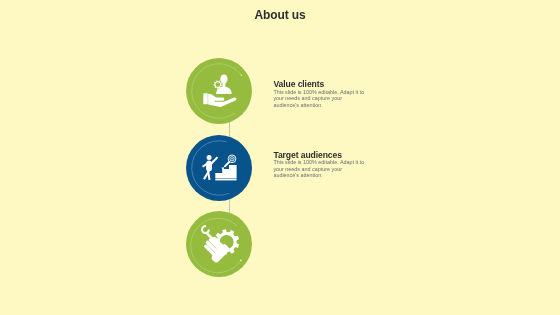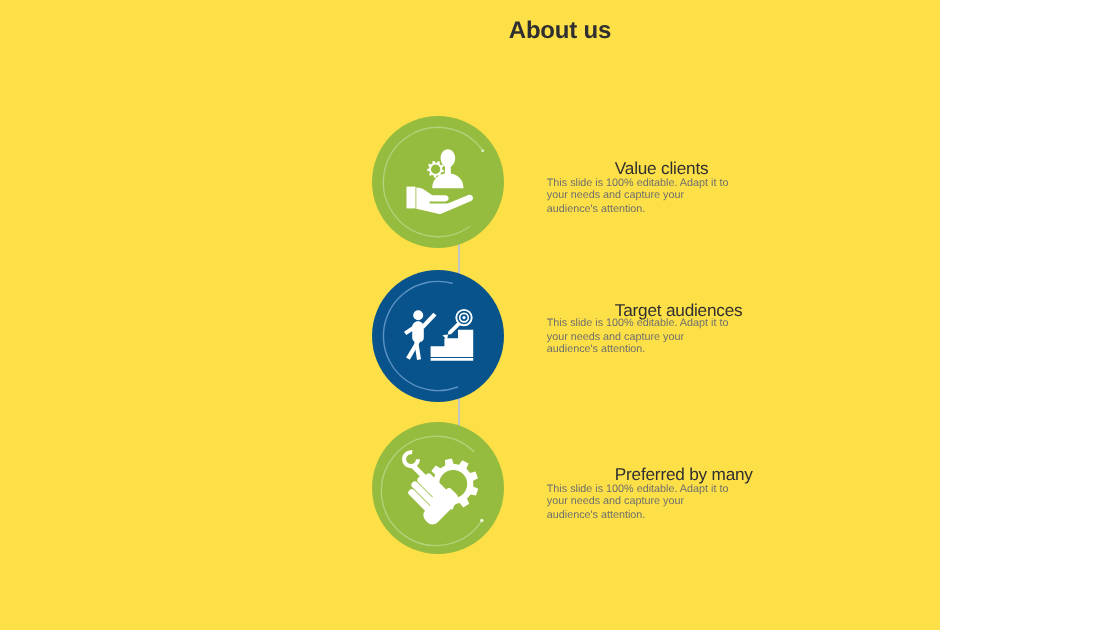--- a/index.html
+++ b/index.html
@@ -2,34 +2,34 @@
 <html><head>
 <meta charset="utf-8">
 <title>About us</title>
 <style>
   html,body{margin:0;padding:0;}
   body{
     width:560px;height:315px;overflow:hidden;background:#ffffff;
     font-family:"Liberation Sans",sans-serif;
     -webkit-font-smoothing:antialiased;
   }
-  .slide{position:relative;width:470px;height:315px;background:#fde047;}
+  .slide{position:relative;width:560px;height:315px;background:#fef9c3;}
 
   .page-title{
     position:absolute;left:0;top:7.6px;width:560px;text-align:center;
     font-size:12px;line-height:14px;font-weight:bold;color:#2f2f31;letter-spacing:-0.1px;
   }
 
   .row{position:absolute;left:0;width:560px;height:66px;}
   .badge{
     position:absolute;left:186px;top:0;width:66px;height:66px;
   }
   .badge svg{position:absolute;left:0;top:0;width:66px;height:66px;display:block;}
   .txt{position:absolute;left:273.4px;width:92px;}
-  .txt .h{font-size:8.6px;line-height:10px;font-weight:normal;color:#2f2f31;letter-spacing:-0.1px;white-space:nowrap;margin-left:34px;}
+  .txt .h{font-size:8.6px;line-height:10px;font-weight:bold;color:#2f2f31;letter-spacing:-0.1px;white-space:nowrap;}
   .txt .b{font-size:5.4px;line-height:6.35px;color:#6e6e6e;margin-top:-0.4px;}
   .connector{position:absolute;width:0.8px;background:#c4c4c4;left:229.3px;}
 </style>
 </head>
 <body>
 
 <div class="slide">
   <div class="page-title">About us</div>
 
   <div class="connector" style="top:118px;height:22px;"></div>
@@ -111,18 +111,14 @@
             <path d="M21.2 38.6 h13.9 a1.9 1.9 0 0 1 1.9 1.9 v3.1 a3.5 3.5 0 0 1 -3.5 3.5 h-13.2 a3.5 3.5 0 0 1 -3.5 -3.5 v-1.5 a3.5 3.5 0 0 1 3.5 -3.5 z"></path>
             <rect x="20.00" y="25.80" width="3.45" height="15.30" rx="1.72"></rect>
             <rect x="23.85" y="24.10" width="3.45" height="17.00" rx="1.72"></rect>
             <rect x="27.70" y="24.50" width="3.45" height="16.60" rx="1.72"></rect>
             <rect x="31.55" y="26.20" width="3.45" height="14.90" rx="1.72"></rect>
           </g>          
           </g>
 
       </svg>
     </div>
-    <div class="txt" style="top:21.8px;">
-      <div class="h">Preferred by many</div>
-      <div class="b">This slide is 100% editable. Adapt it to your needs and capture your audience's attention.</div>
-    </div>
   </div>
 </div>
 
 </body></html>

